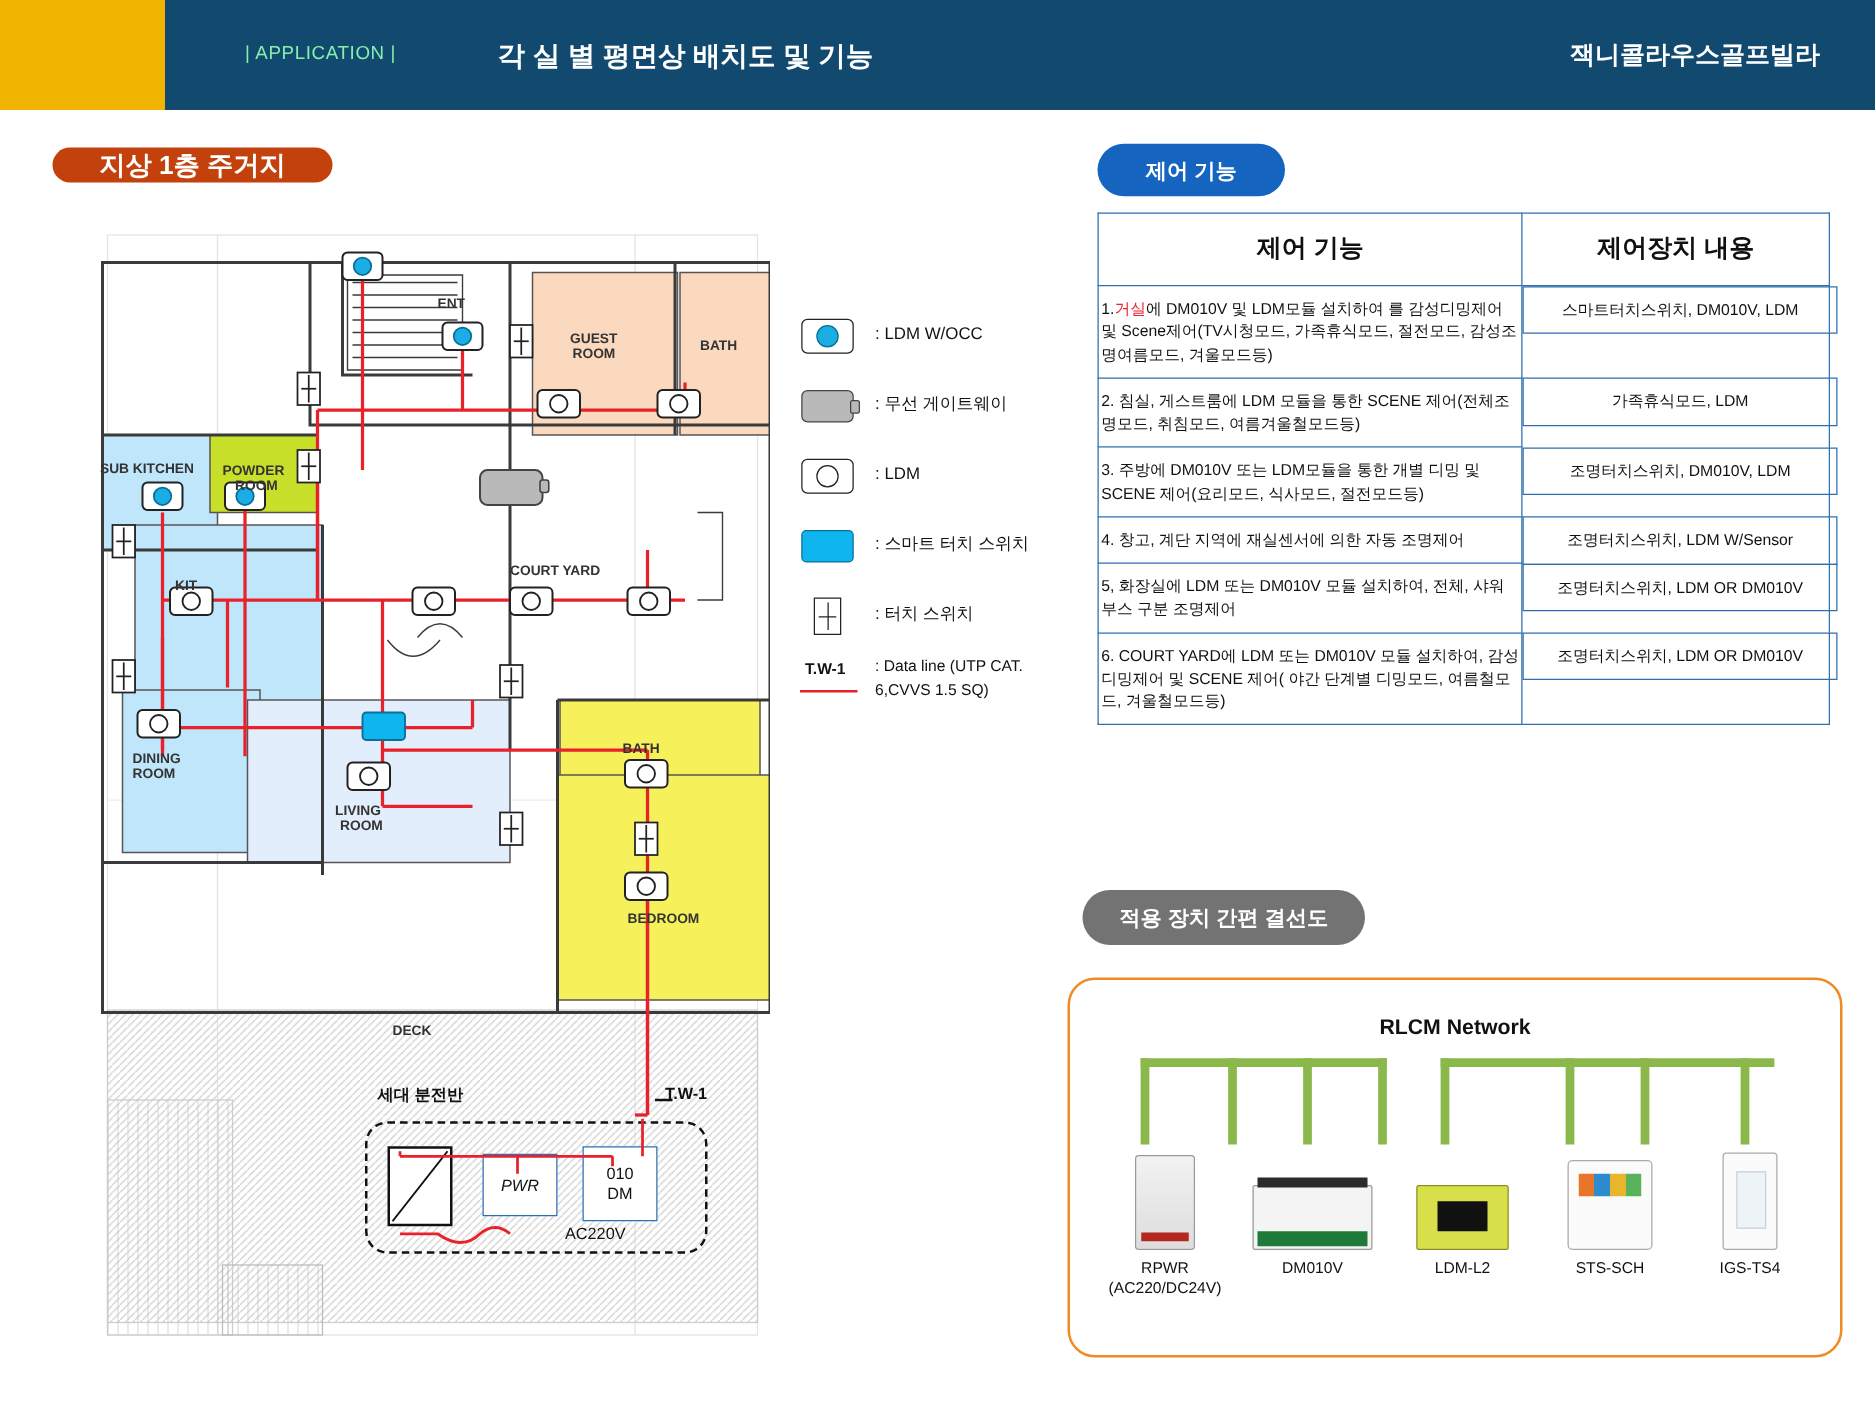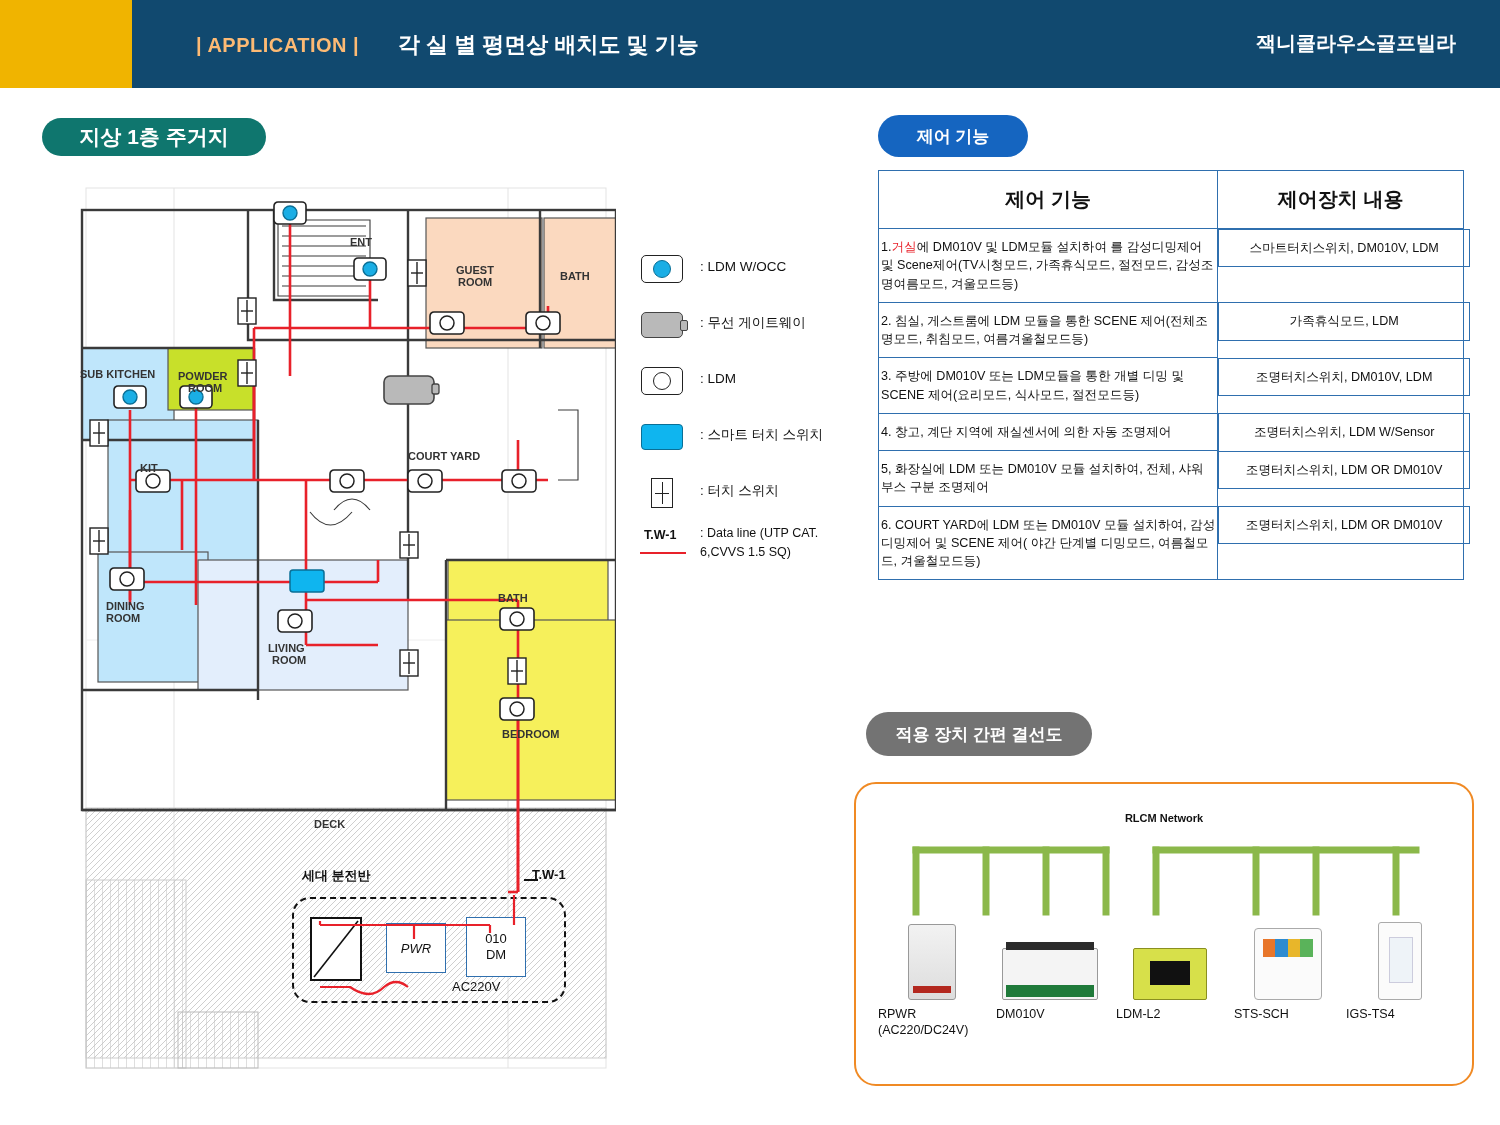--- a/index.html
+++ b/index.html
@@ -1,27 +1,27 @@
 <!DOCTYPE html>
 <html><head>
 <meta charset="utf-8">
 <style>
   html,body{margin:0;padding:0;}
   body{width:1500px;height:1125px;background:#ffffff;font-family:"Liberation Sans",sans-serif;position:relative;overflow:hidden;}
 
   
   .header{position:absolute;left:0;top:0;width:1500px;height:88px;background:#11496f;}
   .header-yellow{position:absolute;left:0;top:0;width:132px;height:88px;background:#f0b400;}
-  .header-app{position:absolute;left:196px;top:34px;color:#fdba74;font-size:20px;font-weight:bold;letter-spacing:0.5px;}
+  .header-app{position:absolute;left:196px;top:34px;color:#86efac;font-size:15px;font-weight:normal;letter-spacing:0.5px;}
   .header-title{position:absolute;left:398px;top:30px;color:#ffffff;font-size:22px;font-weight:bold;text-align:right;}
   .header-right{position:absolute;right:44px;top:30px;color:#ffffff;font-size:20px;font-weight:bold;}
 
   
   .pill{position:absolute;border-radius:22px;color:#fff;font-weight:bold;display:flex;align-items:center;justify-content:center;}
-  .pill-floor{left:42px;top:118px;width:224px;height:38px;background:#0f766e;font-size:21px;}
+  .pill-floor{left:42px;top:118px;width:224px;height:28px;background:#c2410c;font-size:21px;}
   .pill-ctrl{left:878px;top:115px;width:150px;height:42px;background:#1565c0;font-size:17px;}
   .pill-apply{left:866px;top:712px;width:226px;height:44px;background:#737373;font-size:17px;}
 
   
   .plan{position:absolute;left:78px;top:180px;width:538px;height:905px;}
   .plan svg{position:absolute;left:0;top:0;}
 
   
   .legend{position:absolute;left:640px;top:250px;width:230px;}
   .legend-row{position:relative;height:56px;}
@@ -46,22 +46,22 @@
   
   .ctable{position:absolute;left:878px;top:170px;width:586px;border:1.4px solid #2f6fae;border-collapse:collapse;background:#fff;}
   .ctable td,.ctable th{border:1.1px solid #2f6fae;padding:9px 2px;font-size:12.6px;color:#111;vertical-align:middle;line-height:1.45;}
   .ctable th{font-size:20px;font-weight:bold;padding:14px 8px;text-align:center;}
   .ctable td.desc{width:58%;}
   .ctable td.dev{text-align:center;width:42%;font-size:12.6px;}
   .hl{color:#e8212a;}
 
   
   .applybox{position:absolute;left:854px;top:782px;width:616px;height:300px;border:2.2px solid #f08a24;border-radius:22px;background:#fff;}
-  .rlcm-title{position:absolute;left:0;top:28px;width:616px;text-align:center;font-size:11px;font-weight:bold;color:#111;}
-  .dev{position:absolute;width:108px;}
+  .rlcm-title{position:absolute;left:0;top:28px;width:616px;text-align:center;font-size:17px;font-weight:bold;color:#111;}
+  .dev{position:absolute;width:108px;text-align:center;}
   .dev-name{font-size:12.5px;color:#111;margin-top:6px;line-height:1.3;}
   .dev-img{height:76px;display:flex;align-items:flex-end;justify-content:center;}
 
   .d-rpwr{width:46px;height:74px;background:linear-gradient(180deg,#f2f2f2,#dddddd);border:1px solid #999;border-radius:3px;position:relative;}
   .d-rpwr:after{content:"";position:absolute;left:4px;bottom:6px;width:38px;height:7px;background:#b3281f;}
   .d-dm{width:94px;height:50px;background:#f4f4f4;border:1px solid #999;border-radius:2px;position:relative;}
   .d-dm:before{content:"";position:absolute;left:3px;top:-7px;width:88px;height:8px;background:#2b2b2b;}
   .d-dm:after{content:"";position:absolute;left:3px;bottom:2px;width:88px;height:12px;background:#1f7a3a;}
   .d-ldm{width:72px;height:50px;background:#d7e04a;border:1px solid #8a8f20;border-radius:2px;position:relative;}
   .d-ldm:after{content:"";position:absolute;left:16px;top:12px;width:40px;height:24px;background:#111;}

